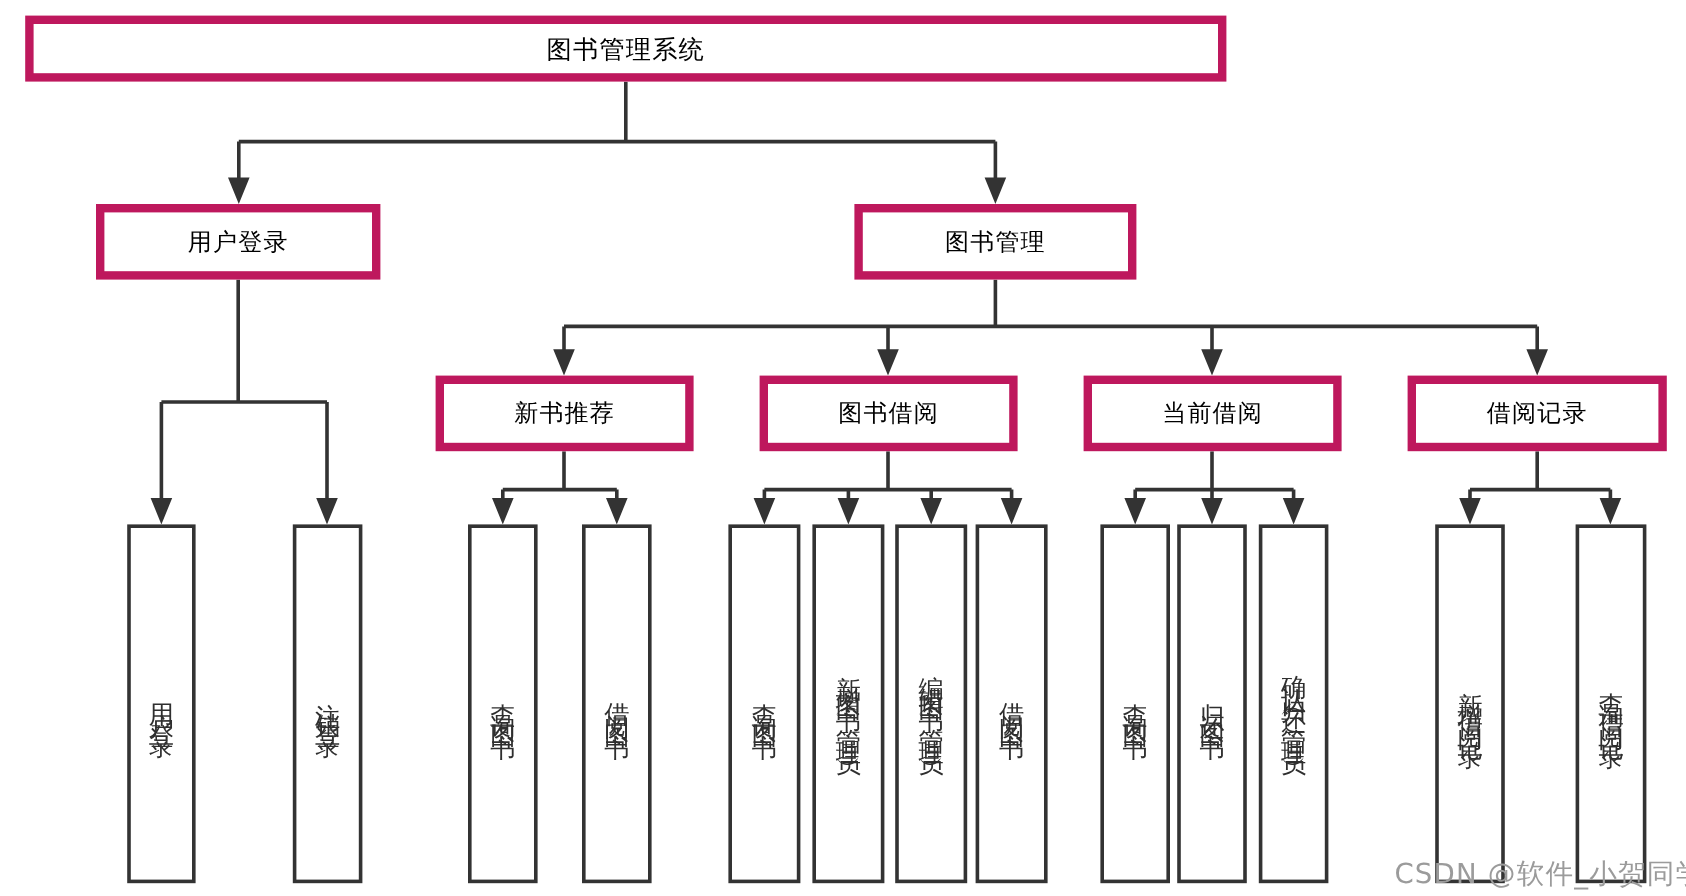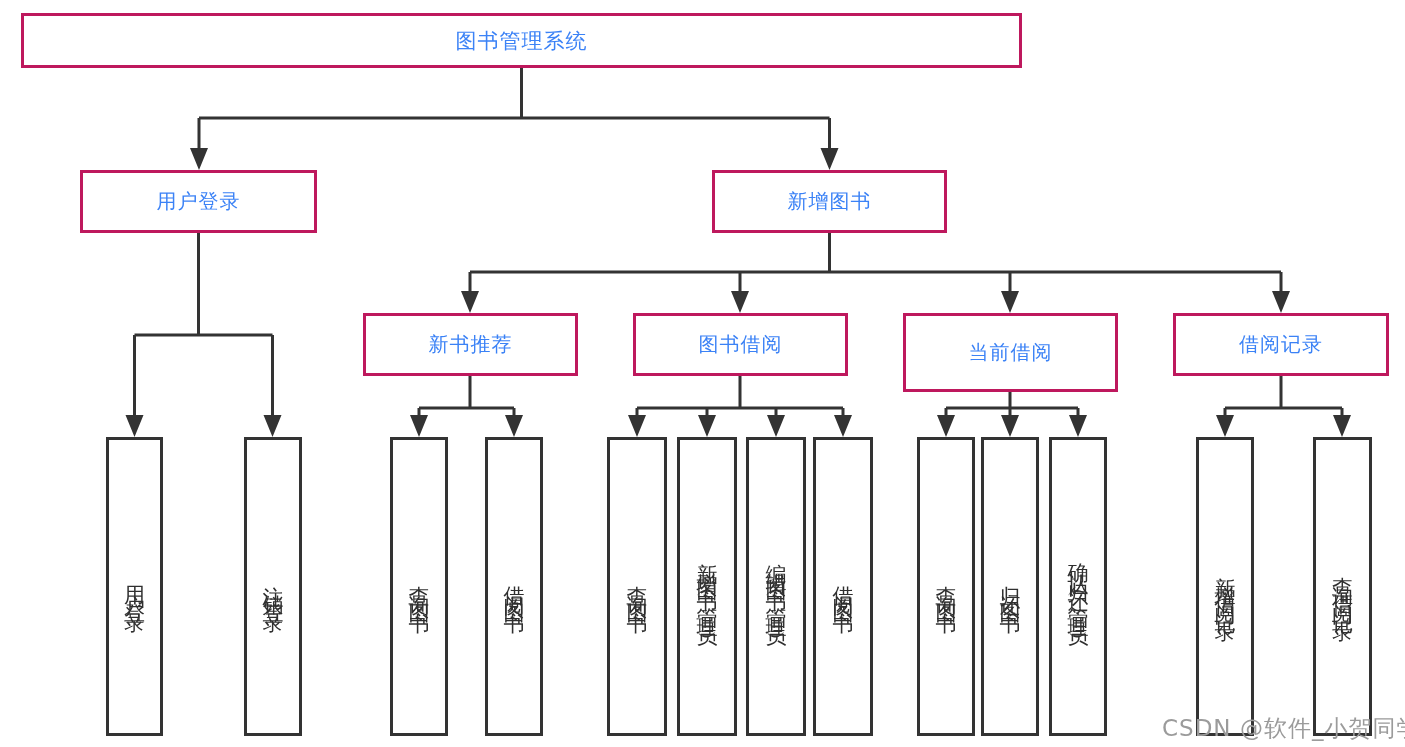--- a/index.html
+++ b/index.html
@@ -18,28 +18,28 @@
   .connector-layer {
     position: absolute;
     left: 0; top: 0;
     width: 1405px;
     height: 747px;
     pointer-events: none;
   }
   .node {
     position: absolute;
     box-sizing: border-box;
-    border: 3px solid #be185d;
+    border: 7px solid #be185d;
     background: #ffffff;
     display: flex;
     align-items: center;
     justify-content: center;
     font-size: 20px;
     letter-spacing: 1px;
-    color: #3b82f6;
+    color: #000000;
     white-space: nowrap;
   }
   .node.root { font-size: 21px; }
   .vbox {
     position: absolute;
     box-sizing: border-box;
     border: 3px solid #333333;
     background: #ffffff;
     top: 437px;
     height: 299px;
@@ -90,25 +90,25 @@
     <path d="M1010 376 L1010 408 M946 408 L1078 408 M946 408 L946 419 M1010 408 L1010 419 M1078 408 L1078 419" stroke="#333333" stroke-width="3" fill="none"></path>
     <path d="M946 437 L937 415 L955 415 Z M1010 437 L1001 415 L1019 415 Z M1078 437 L1069 415 L1087 415 Z" fill="#333333"></path>
 
     <path d="M1281 376 L1281 408 M1225 408 L1342 408 M1225 408 L1225 419 M1342 408 L1342 419" stroke="#333333" stroke-width="3" fill="none"></path>
     <path d="M1225 437 L1216 415 L1234 415 Z M1342 437 L1333 415 L1351 415 Z" fill="#333333"></path>
   </svg>
 
   <div class="node root" style="left:21px; top:13px; width:1001px; height:55px;">图书管理系统</div>
 
   <div class="node" style="left:80px; top:170px; width:237px; height:63px;">用户登录</div>
-  <div class="node" style="left:712px; top:170px; width:235px; height:63px;">新增图书</div>
+  <div class="node" style="left:712px; top:170px; width:235px; height:63px;">图书管理</div>
 
   <div class="node" style="left:633px; top:313px; width:215px; height:63px;">图书借阅</div>
   <div class="node" style="left:363px; top:313px; width:215px; height:63px;">新书推荐</div>
-  <div class="node" style="left:903px; top:313px; width:215px; height:79px;">当前借阅</div>
+  <div class="node" style="left:903px; top:313px; width:215px; height:63px;">当前借阅</div>
   <div class="node" style="left:1173px; top:313px; width:216px; height:63px;">借阅记录</div>
 
   <div class="vbox" style="left:106px; width:57px;">
     <span>用户登录</span>
   </div>
   <div class="vbox" style="left:244px; width:58px;">
     <span>注销登录</span>
   </div>
 
   <div class="vbox" style="left:390px; width:58px;">

